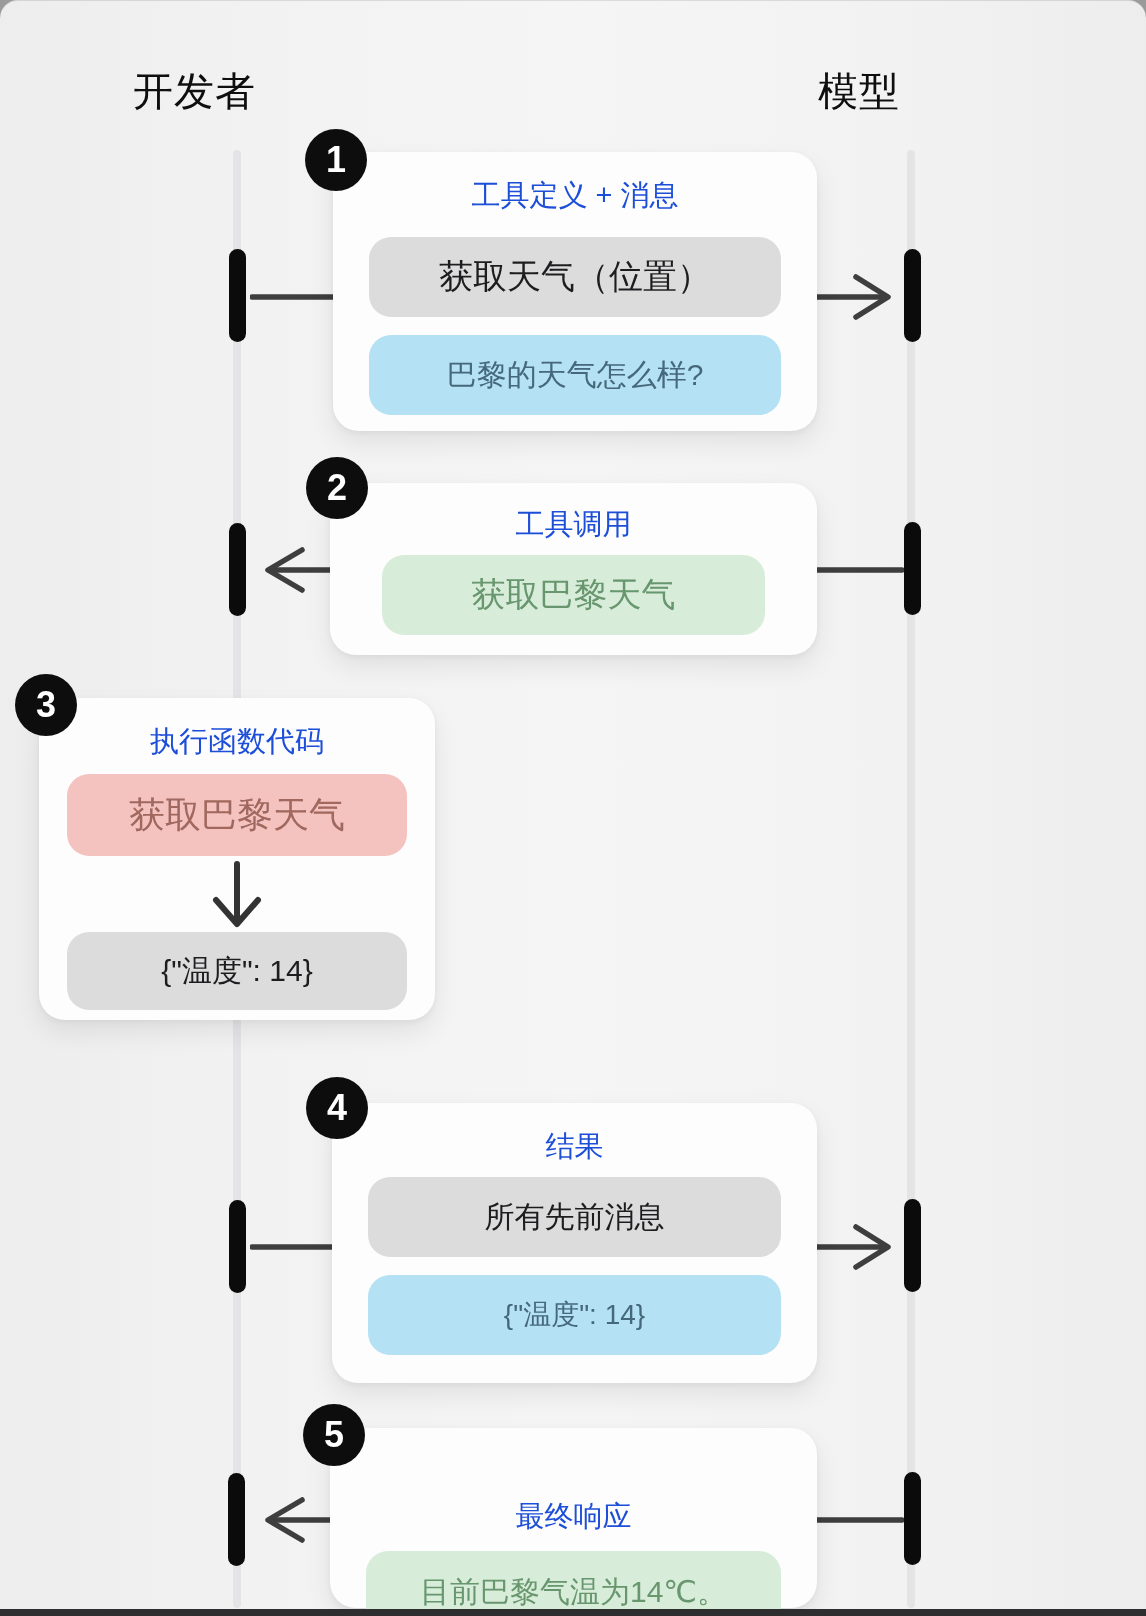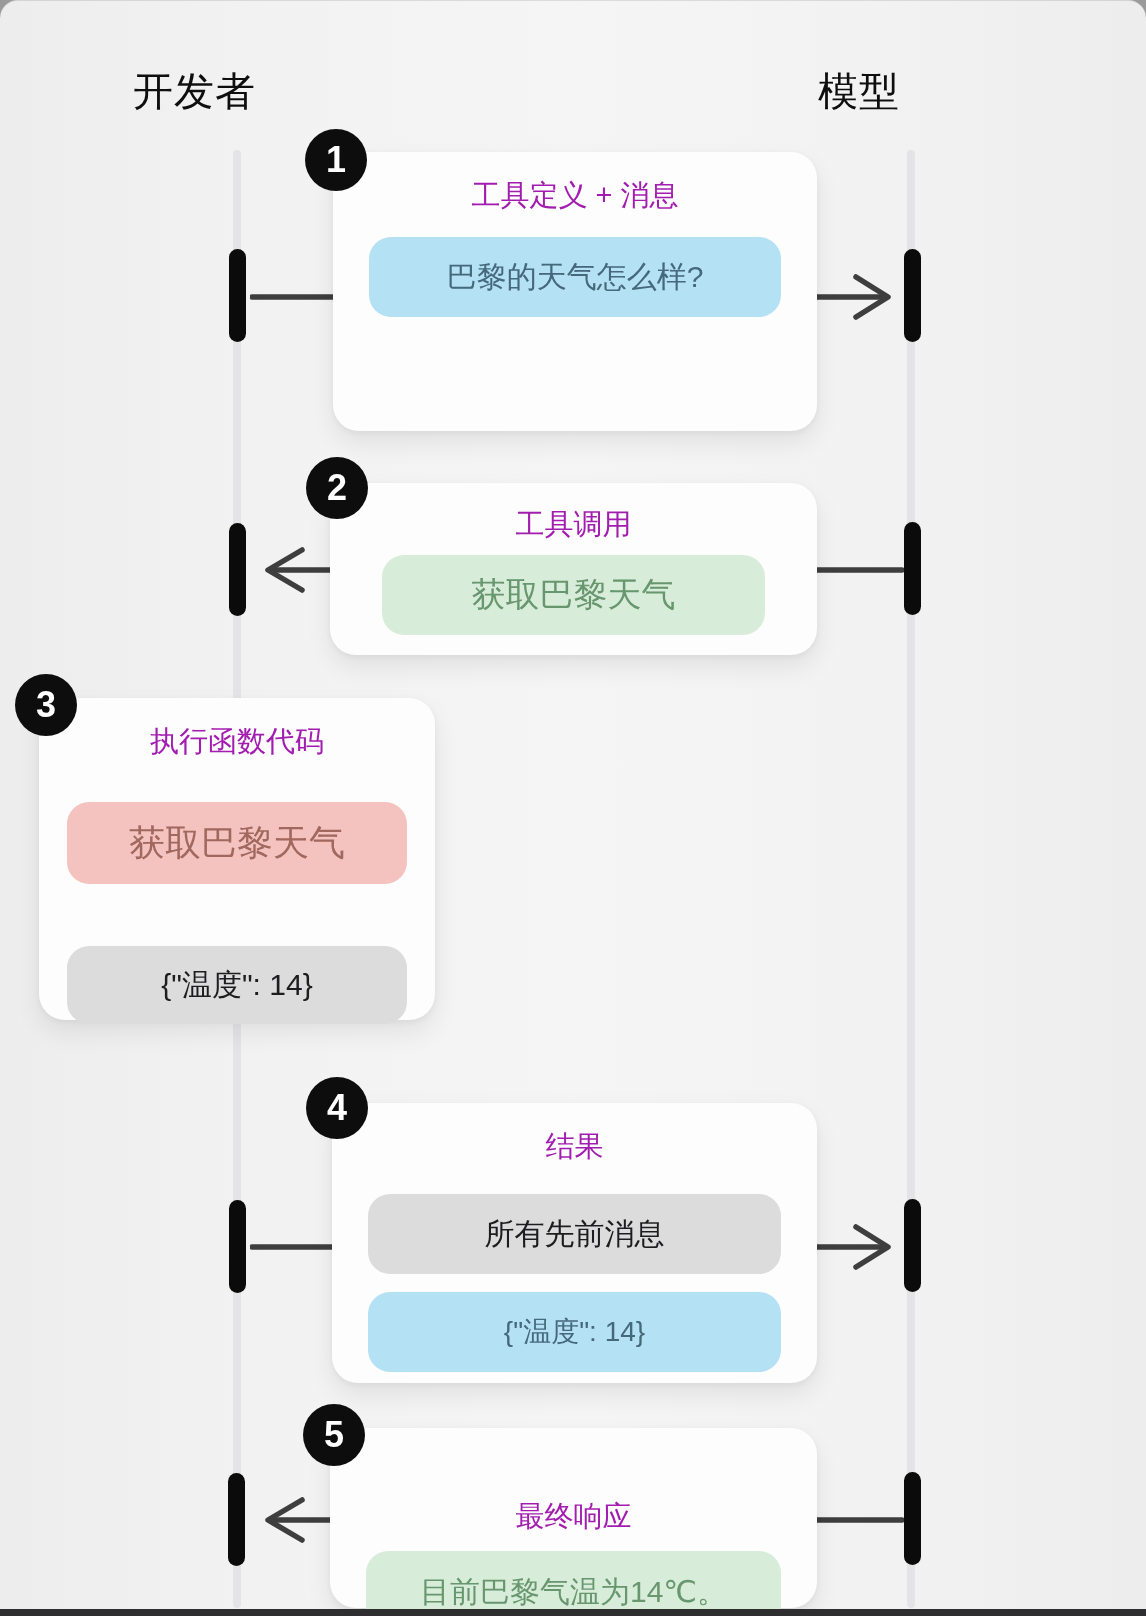--- a/index.html
+++ b/index.html
@@ -10,39 +10,39 @@
   .actor.left{left:133px;top:64px;}
   .actor.right{left:818px;top:64px;}
   .lifeline{position:absolute;top:150px;height:1458px;width:8px;border-radius:4px;background:#e4e4e6;z-index:0;}
   .lifeline.left{left:233px;}
   .lifeline.right{left:907px;}
   .bar{position:absolute;width:17px;height:93px;border-radius:9px;background:#0b0b0b;z-index:3;}
   .arrow{position:absolute;z-index:1;}
   .card{position:absolute;background:#fdfdfd;border-radius:26px;z-index:2;
     box-shadow:0 12px 26px rgba(0,0,0,.08),0 2px 6px rgba(0,0,0,.05);
     display:flex;flex-direction:column;align-items:center;box-sizing:border-box;}
-  .card-title{font-size:29px;font-weight:500;color:#a21caf;line-height:34px;}
+  .card-title{font-size:29px;font-weight:500;color:#1d4ed8;line-height:34px;}
   .pill{width:calc(100% - 72px);min-height:80px;border-radius:22px;display:flex;align-items:center;justify-content:center;box-sizing:border-box;}
   .pill.narrow{width:calc(100% - 56px);}
   .pill.gray{background:#dcdcdd;color:#1d1d1f;}
   .pill.blue{background:#b4e1f4;color:#45687b;}
   .pill.green{background:#d8edd9;color:#68976f;}
   .pill.red{background:#f5c3bf;color:#a0685e;}
   .t34{font-size:34px;} .t36{font-size:36px;} .t30{font-size:30px;} .t28{font-size:28px;}
   .circle{position:absolute;width:62px;height:62px;border-radius:50%;background:#0d0d0d;color:#ffffff;
     display:flex;align-items:center;justify-content:center;font-size:36px;font-weight:bold;z-index:4;}
   #card1{left:333px;top:152px;width:484px;height:279px;padding:26px 0 16px;}
   #card1 .card-title{margin-bottom:25px;}
   #card1 .pill + .pill{margin-top:18px;}
   #card2{left:330px;top:483px;width:487px;height:172px;padding:24px 16px 20px;}
   #card2 .card-title{margin-bottom:14px;}
-  #card3{left:39px;top:698px;width:396px;height:322px;padding:26px 0 10px;gap:28px;}
+  #card3{left:39px;top:698px;width:396px;height:322px;padding:26px 0 10px;}
   #card3 .card-title{margin-bottom:16px;}
   #card4{left:332px;top:1103px;width:485px;height:280px;padding:26px 0 16px;}
-  #card4 .card-title{margin-bottom:31px;text-align:center;}
+  #card4 .card-title{margin-bottom:14px;text-align:center;}
   #card4 .pill + .pill{margin-top:18px;}
   #card5{left:330px;top:1428px;width:487px;height:180px;padding:26px 0 18px;}
   #card5 .card-title{margin-bottom:18px;margin-top:45px;}
   .down-arrow{margin:4px 0 2px;}
   .watermark{position:absolute;left:868px;top:1551px;font-size:27px;color:#99999b;letter-spacing:1px;white-space:nowrap;
     text-shadow:-1px -1px 0 rgba(255,255,255,.95),1px 1px 1px rgba(0,0,0,.22);z-index:5;}
   .bottom-band{position:absolute;left:0;top:1609px;width:1146px;height:7px;background:#2e2e30;z-index:6;}
 </style>
 </head>
 <body>
@@ -90,20 +90,21 @@
   <div class="bar" style="left:904px;top:1472px;"></div>
 
   <div class="circle" style="left:305px;top:129px;">1</div>
   <div class="circle" style="left:306px;top:457px;">2</div>
   <div class="circle" style="left:15px;top:674px;">3</div>
   <div class="circle" style="left:306px;top:1077px;">4</div>
   <div class="circle" style="left:303px;top:1404px;">5</div>
 
   <div class="card" id="card1">
     <div class="card-title">工具定义 + 消息</div>
+    <div class="pill gray t34">获取天气（位置）</div>
     <div class="pill blue t30">巴黎的天气怎么样?</div>
   </div>
 
   <div class="card" id="card2">
     <div class="card-title">工具调用</div>
     <div class="pill green t34">获取巴黎天气</div>
   </div>
 
   <div class="card" id="card3">
     <div class="card-title">执行函数代码</div>

